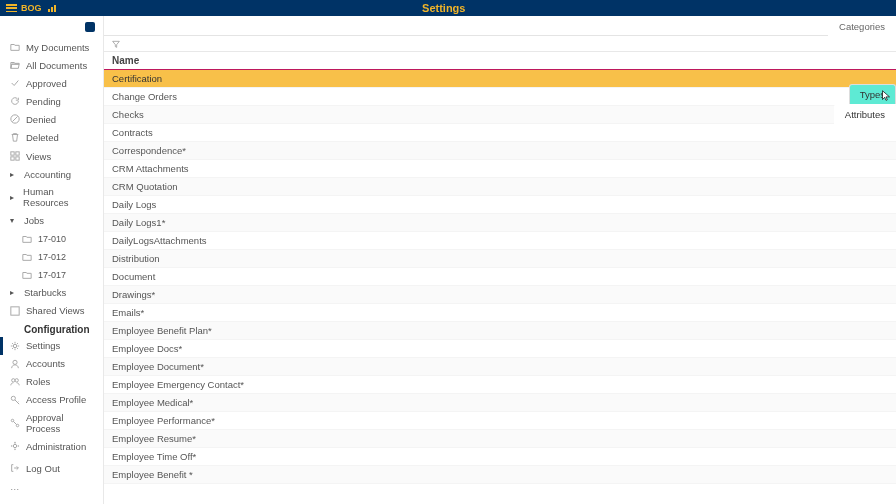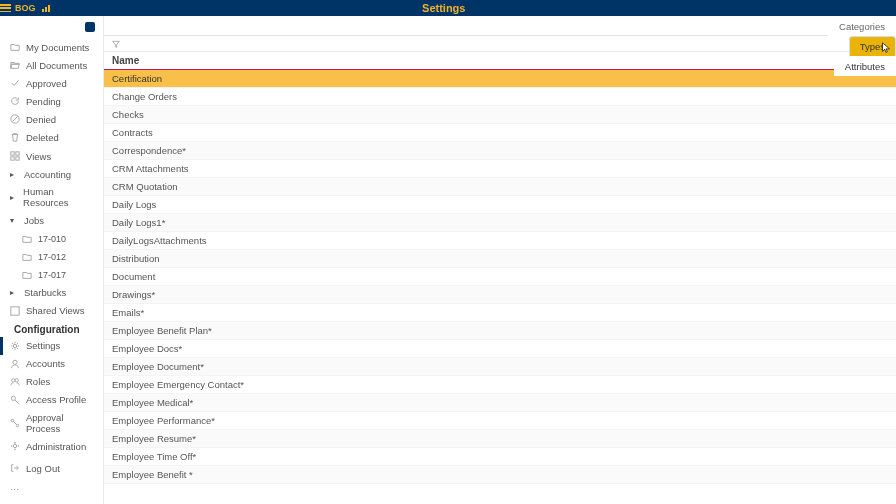--- a/index.html
+++ b/index.html
@@ -1,51 +1,51 @@
 <!DOCTYPE html>
 <html><head>
 <meta charset="utf-8">
 <style>
   * { box-sizing: border-box; margin: 0; padding: 0; }
   body { font-family: Arial, sans-serif; font-size: 11px; color: #333; background: #fff; }
   .app { width: 896px; height: 504px; display: flex; flex-direction: column; overflow: hidden; }
   
   
-  .topbar { height: 16px; background: #003366; display: flex; align-items: center; padding: 0 0; }
+  .topbar { height: 16px; background: #003366; display: flex; align-items: center; padding: 0 6px; }
   .topbar-left { display: flex; align-items: center; gap: 4px; cursor: pointer; }
   .hamburger { width: 11px; height: 8px; display: flex; flex-direction: column; justify-content: space-between; }
   .hamburger span { display: block; height: 1.5px; background: #f0b429; }
   .brand { color: #f0b429; font-size: 9px; font-weight: bold; }
   .bar-icon { width: 10px; height: 8px; display: flex; align-items: flex-end; gap: 1px; margin-left: 2px; }
   .bar-icon span { background: #f0b429; width: 2px; }
   .bar-icon span:nth-child(1){height:3px;} .bar-icon span:nth-child(2){height:5px;} .bar-icon span:nth-child(3){height:7px;}
   .title { flex: 1; text-align: center; color: #f0b429; font-size: 11px; font-weight: bold; }
   
   .body { flex: 1; display: flex; overflow: hidden; }
   
   
   .sidebar { width: 104px; border-right: 1px solid #e8e8e8; display: flex; flex-direction: column; overflow-y: auto; }
   .logo-row { height: 22px; display: flex; align-items: center; justify-content: flex-end; padding: 0 8px;}
   .logo-glyph { width: 10px; height: 10px; background: #003366; border-radius: 2px; }
   .nav-item { display: flex; align-items: center; gap: 6px; padding: 3.3px 10px; cursor: pointer; font-size: 9.5px; color: #555; min-height: 18px; }
   .nav-item.active { border-left: 3px solid #003366; padding-left: 7px; font-weight: 500; }
   .nav-icon { width: 10px; height: 10px; flex-shrink: 0; opacity: 0.55; display: flex; align-items: center; justify-content: center; }
   .nav-icon svg { width: 10px; height: 10px; stroke: #666; fill: none; stroke-width: 1.2; }
   .nav-sub { padding-left: 22px; font-size: 9px; }
-  .nav-section { font-size: 10px; font-weight: bold; color: #333; padding: 4px 14px 2px; }
+  .nav-section { font-size: 10px; font-weight: bold; color: #333; padding: 4px 24px 2px; }
   .nav-separator { height: 1px; }
   .caret { font-size: 8px; width: 8px; }
   .nav-item.logout{ margin-top:4px; }
   .nav-item.snip{ color:#888; }
   
   
   .main { flex: 1; display: flex; flex-direction: column; overflow: hidden; }
   .tabs { display: flex; border-bottom: 1px solid #e4e4e4; height: 20px; align-items: flex-end; padding-left: 4px; gap: 0; flex-direction: column; }
   .tab { padding: 4px 10px; font-size: 9.5px; border: 1px solid transparent; border-bottom: none; border-radius: 3px 3px 0 0; cursor: pointer; background:#fff; position:relative; }
-  .tab.hover { background: #eab308; border-color: #ddd; }
+  .tab.hover { background: #5eead4; border-color: #ddd; margin-top: 48px; }
   .tab.first { color:#666; }
   .cursor { position: absolute; right:2px; top:4px; pointer-events:none; }
   .cursor svg{ width:14px; height:14px; }
   
   .filter-row { height: 16px; border-bottom: 1px solid #e8e8e8; display: flex; align-items: center; padding: 0 8px; }
   .funnel svg { width: 8px; height: 8px; stroke:#888; }
   
   .col-head { height: 18px; border-bottom: 1px solid #be185d; display:flex; align-items:center; padding:0 8px; font-size:10px; font-weight:bold; color:#444; }
   
   .rows { flex:1; overflow-y:auto; }

